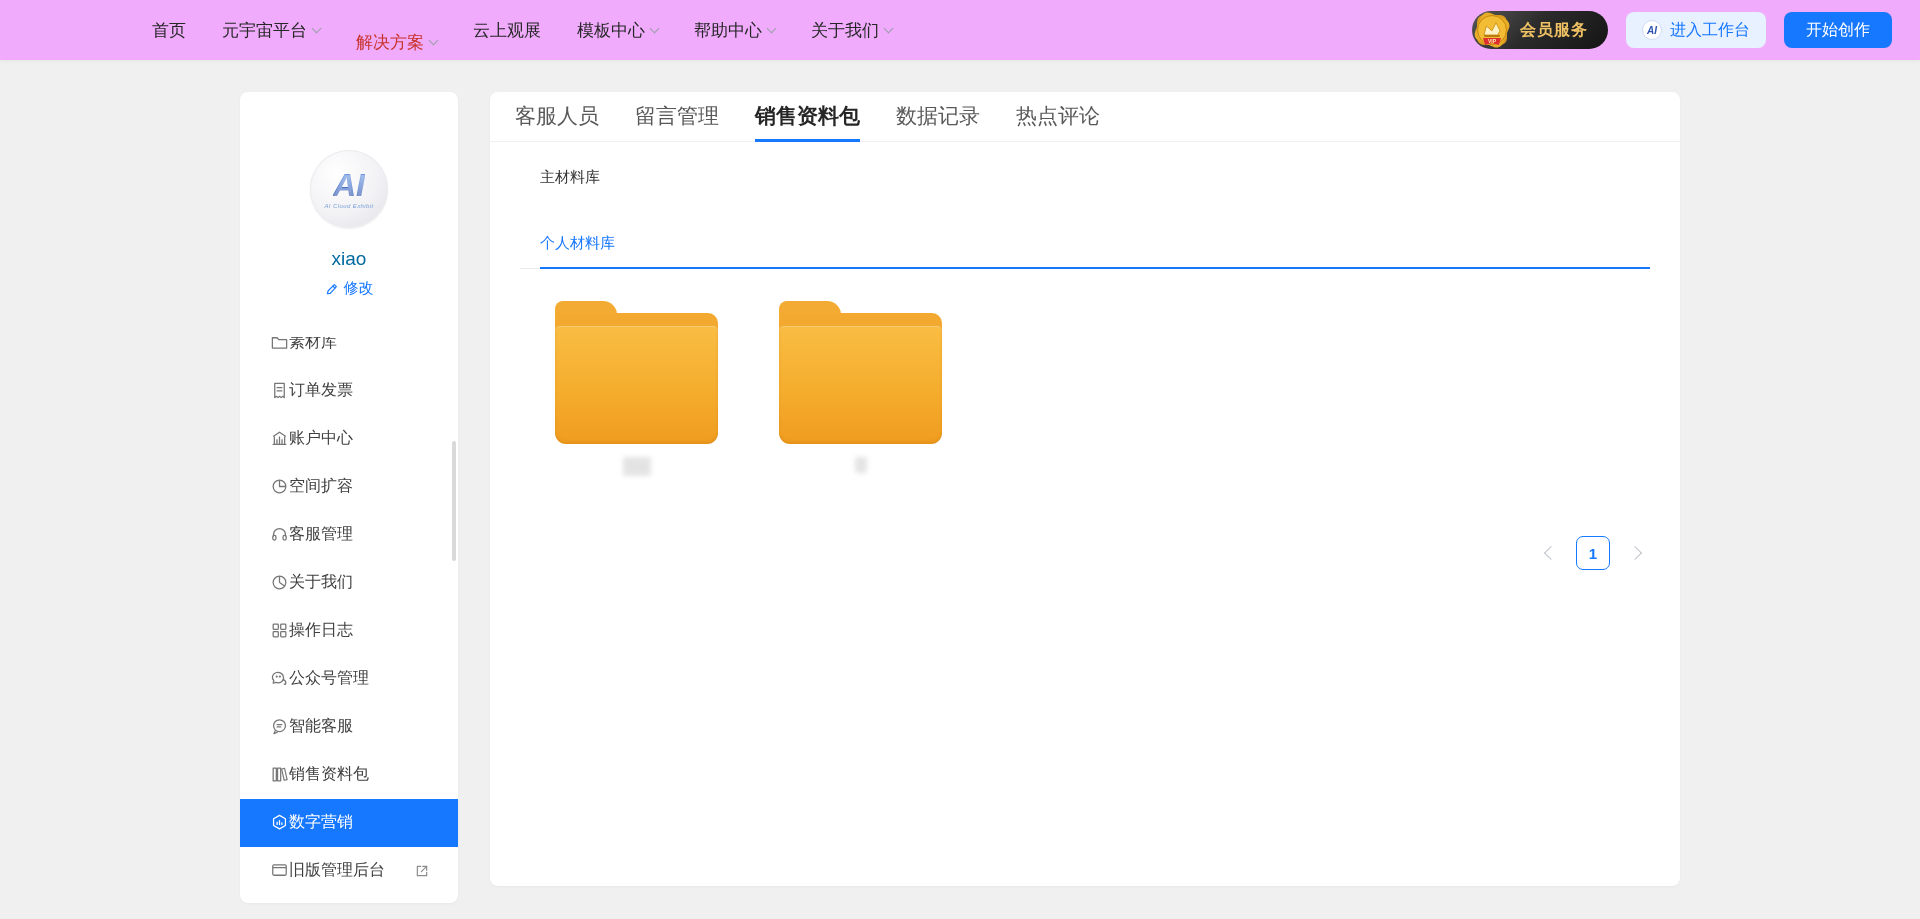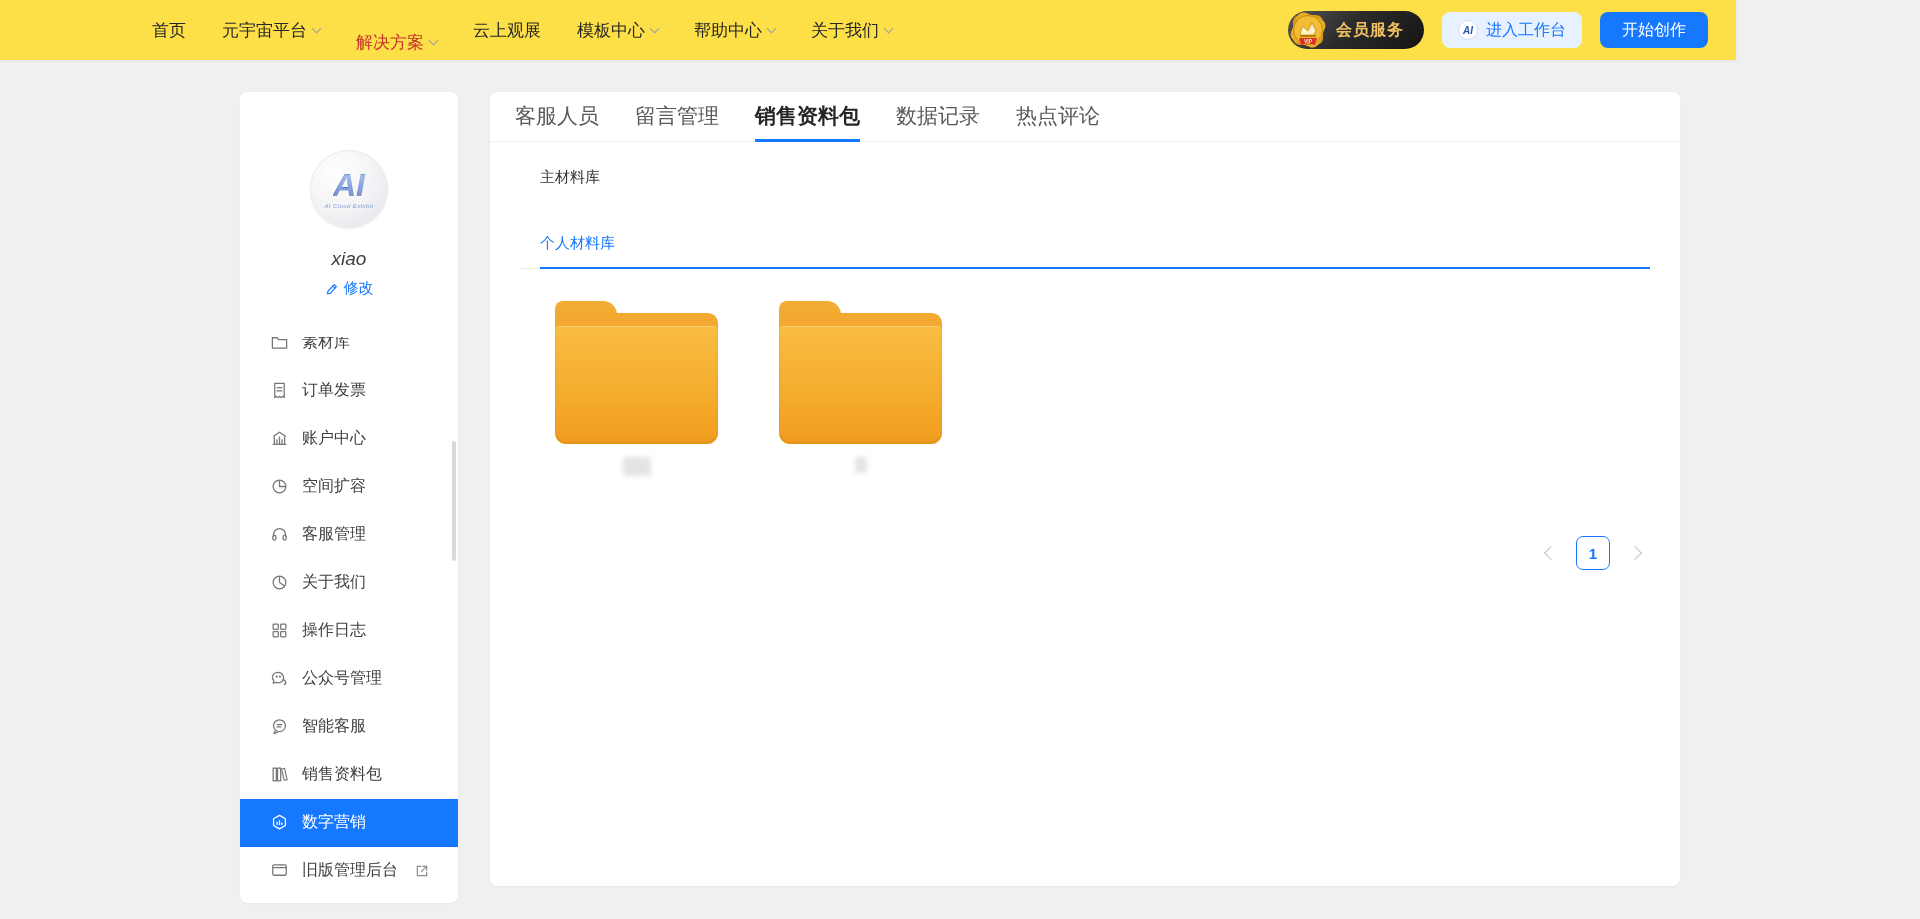--- a/index.html
+++ b/index.html
@@ -1,21 +1,21 @@
 <!DOCTYPE html>
 <html><head>
 <meta charset="utf-8">
 <style>
   * { margin:0; padding:0; box-sizing:border-box; }
   html,body { width:1920px; height:919px; }
   body { font-family:"Liberation Sans","DejaVu Sans",sans-serif; background:#f0f0f1; overflow:hidden; }
   .page { position:relative; width:1920px; height:919px; background:#f0f0f1; }
 
   
-  .navbar { position:absolute; top:0; left:0; width:1736px; height:60px; background:#fde047;
+  .navbar { position:absolute; top:0; left:0; width:1920px; height:60px; background:#f0abfc;
             display:flex; align-items:center; box-shadow:0 1px 4px rgba(0,0,0,.05); z-index:5;justify-content:flex-end; }
   .nav-links { display:flex; align-items:center; gap:36px; padding-left:152px; }
   .nav-item { display:flex; align-items:center; gap:6px; font-size:17px; color:#262626; cursor:pointer; white-space:nowrap; }
   .nav-item.red { color:#c8332b;margin-top:24px; }
   .caret { width:7px; height:7px; border-right:1.5px solid #9aa0a6; border-bottom:1.5px solid #9aa0a6;
            transform:rotate(45deg); margin-top:-4px; }
   .nav-right { margin-left:auto; display:flex; align-items:center; gap:18px; padding-right:28px; }
   .vip-badge { position:relative; height:38px; min-width:120px; padding:0 20px 0 48px;
                background:linear-gradient(135deg,#565656 0%,#2b2b2b 45%,#141414 100%);
                border-radius:19px; display:flex; align-items:center; cursor:pointer; }
@@ -36,27 +36,27 @@
   .profile { text-align:center; }
   .avatar { width:78px; height:78px; margin:58px auto 0; border-radius:50%;
             background:radial-gradient(circle at 35% 30%, #ffffff 0%, #f2f2f5 55%, #dfe0e6 100%);
             box-shadow:inset 0 0 0 1px #ececf0, 0 1px 2px rgba(0,0,0,.08);
             display:flex; flex-direction:column; align-items:center; justify-content:center; }
   .avatar-ai { font-size:32px; font-weight:700; font-style:italic; line-height:1;
                background:linear-gradient(180deg,#7fa6e8 0%,#3d6cc8 55%,#1d3f96 100%);
                -webkit-background-clip:text; background-clip:text; color:transparent;
                text-shadow:0 1px 1px rgba(255,255,255,.4); }
   .avatar-sub { font-size:6px; color:#7aa0d8; font-style:italic; margin-top:2px; letter-spacing:.4px; }
-  .username { margin-top:20px; font-size:19px; color:#404040;font-style:italic; }
+  .username { margin-top:20px; font-size:19px; color:#0369a1; }
   .edit-link { margin-top:9px; display:inline-flex; align-items:center; gap:5px; color:#1677ff;
                font-size:15px; cursor:pointer; text-decoration:none; }
 
   .menu-viewport { position:relative; margin-top:37px; height:572px; overflow:hidden; }
   .menu { list-style:none; margin-top:-18px; }
-  .menu-item { height:48px; display:flex; align-items:center; gap:13px; padding:0 28px 0 30px;
+  .menu-item { height:48px; display:flex; align-items:center; padding:0 28px 0 30px;
                font-size:16px; color:#404040; cursor:pointer; }
   .menu-item .mi-icon { display:flex; color:#767676; flex:0 0 auto; }
   .menu-item.active { background:#1677ff; color:#fff; }
   .menu-item.active .mi-icon { color:#fff; }
   .ext-icon { margin-left:auto; display:flex; color:#8c8c8c; }
   .scrollbar-thumb { position:absolute; right:2px; top:104px; width:4px; height:120px;
                      background:#d9d9d9; border-radius:2px; }
 
   
   .content-card { position:absolute; left:490px; top:92px; width:1190px; height:794px;

